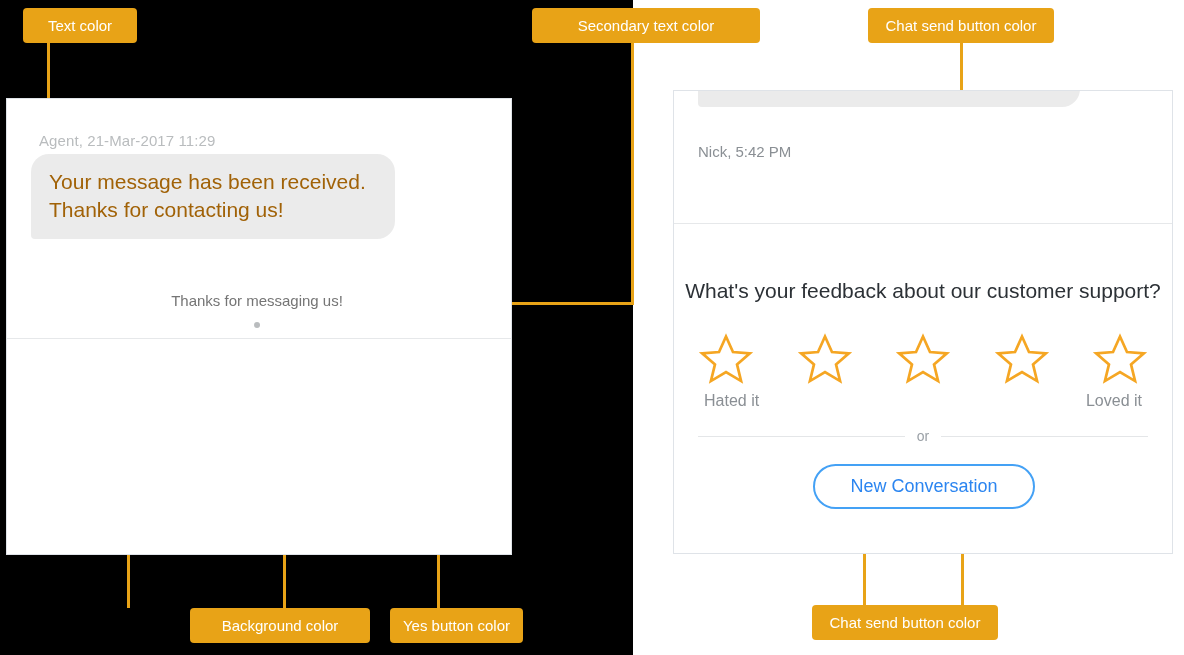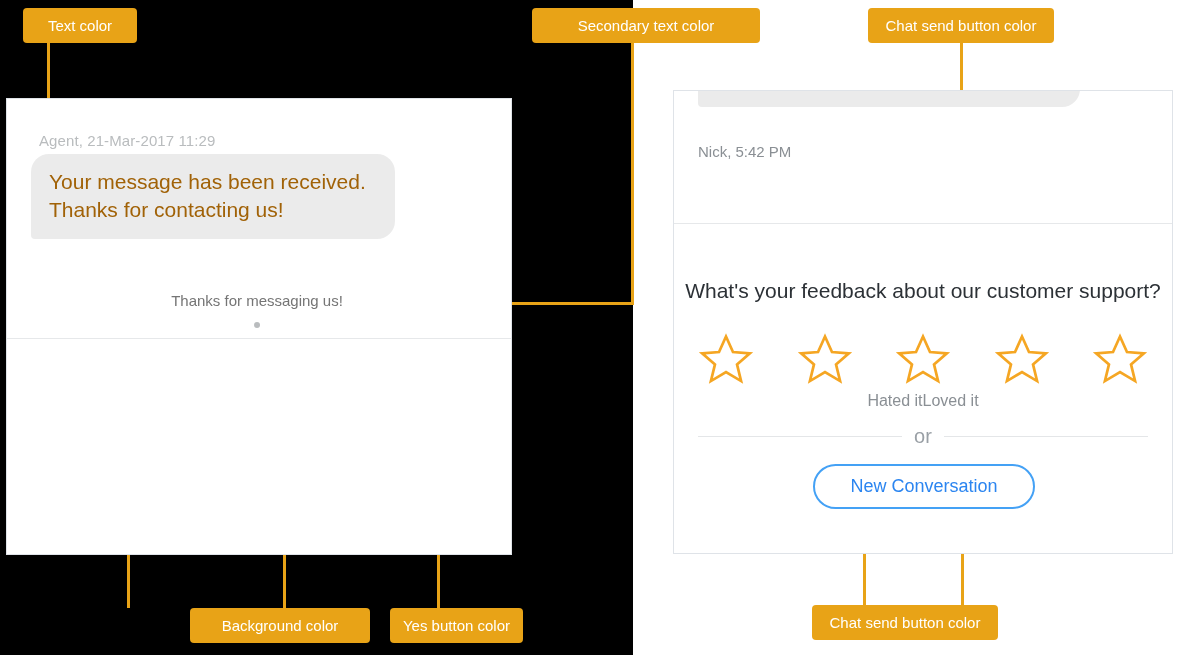--- a/index.html
+++ b/index.html
@@ -113,29 +113,29 @@
     position:absolute;left:0;right:0;top:32px;
     text-align:center;font-size:21px;line-height:1.38;color:#2c3136;margin-top:21px;
   }
   .stars{
     position:absolute;left:24px;right:24px;top:108px;
     display:flex;justify-content:space-between;align-items:center;
   }
   .star{width:56px;height:54px;display:block;}
   .star-labels{
     position:absolute;left:30px;right:30px;top:168px;
-    display:flex;justify-content:center;
+    display:flex;justify-content:space-between;
     font-size:16px;color:#8a8f94;
   }
   .or-row{
     position:absolute;left:24px;right:24px;top:202px;height:20px;
     display:flex;align-items:center;gap:12px;
   }
   .or-line{flex:1;height:1px;background:#e4e6e8;}
-  .or-text{font-size:20px;color:#9aa0a6;}
+  .or-text{font-size:14px;color:#9aa0a6;}
   #btn-newconv{
     position:absolute;left:139px;top:240px;width:222px;height:45px;
     border:2px solid #44a1f5;border-radius:23px;
     color:#2b85f0;background:#fff;font-size:18px;
     display:flex;align-items:center;justify-content:center;
     box-sizing:border-box;
   }
 </style>
 </head>
 <body>

